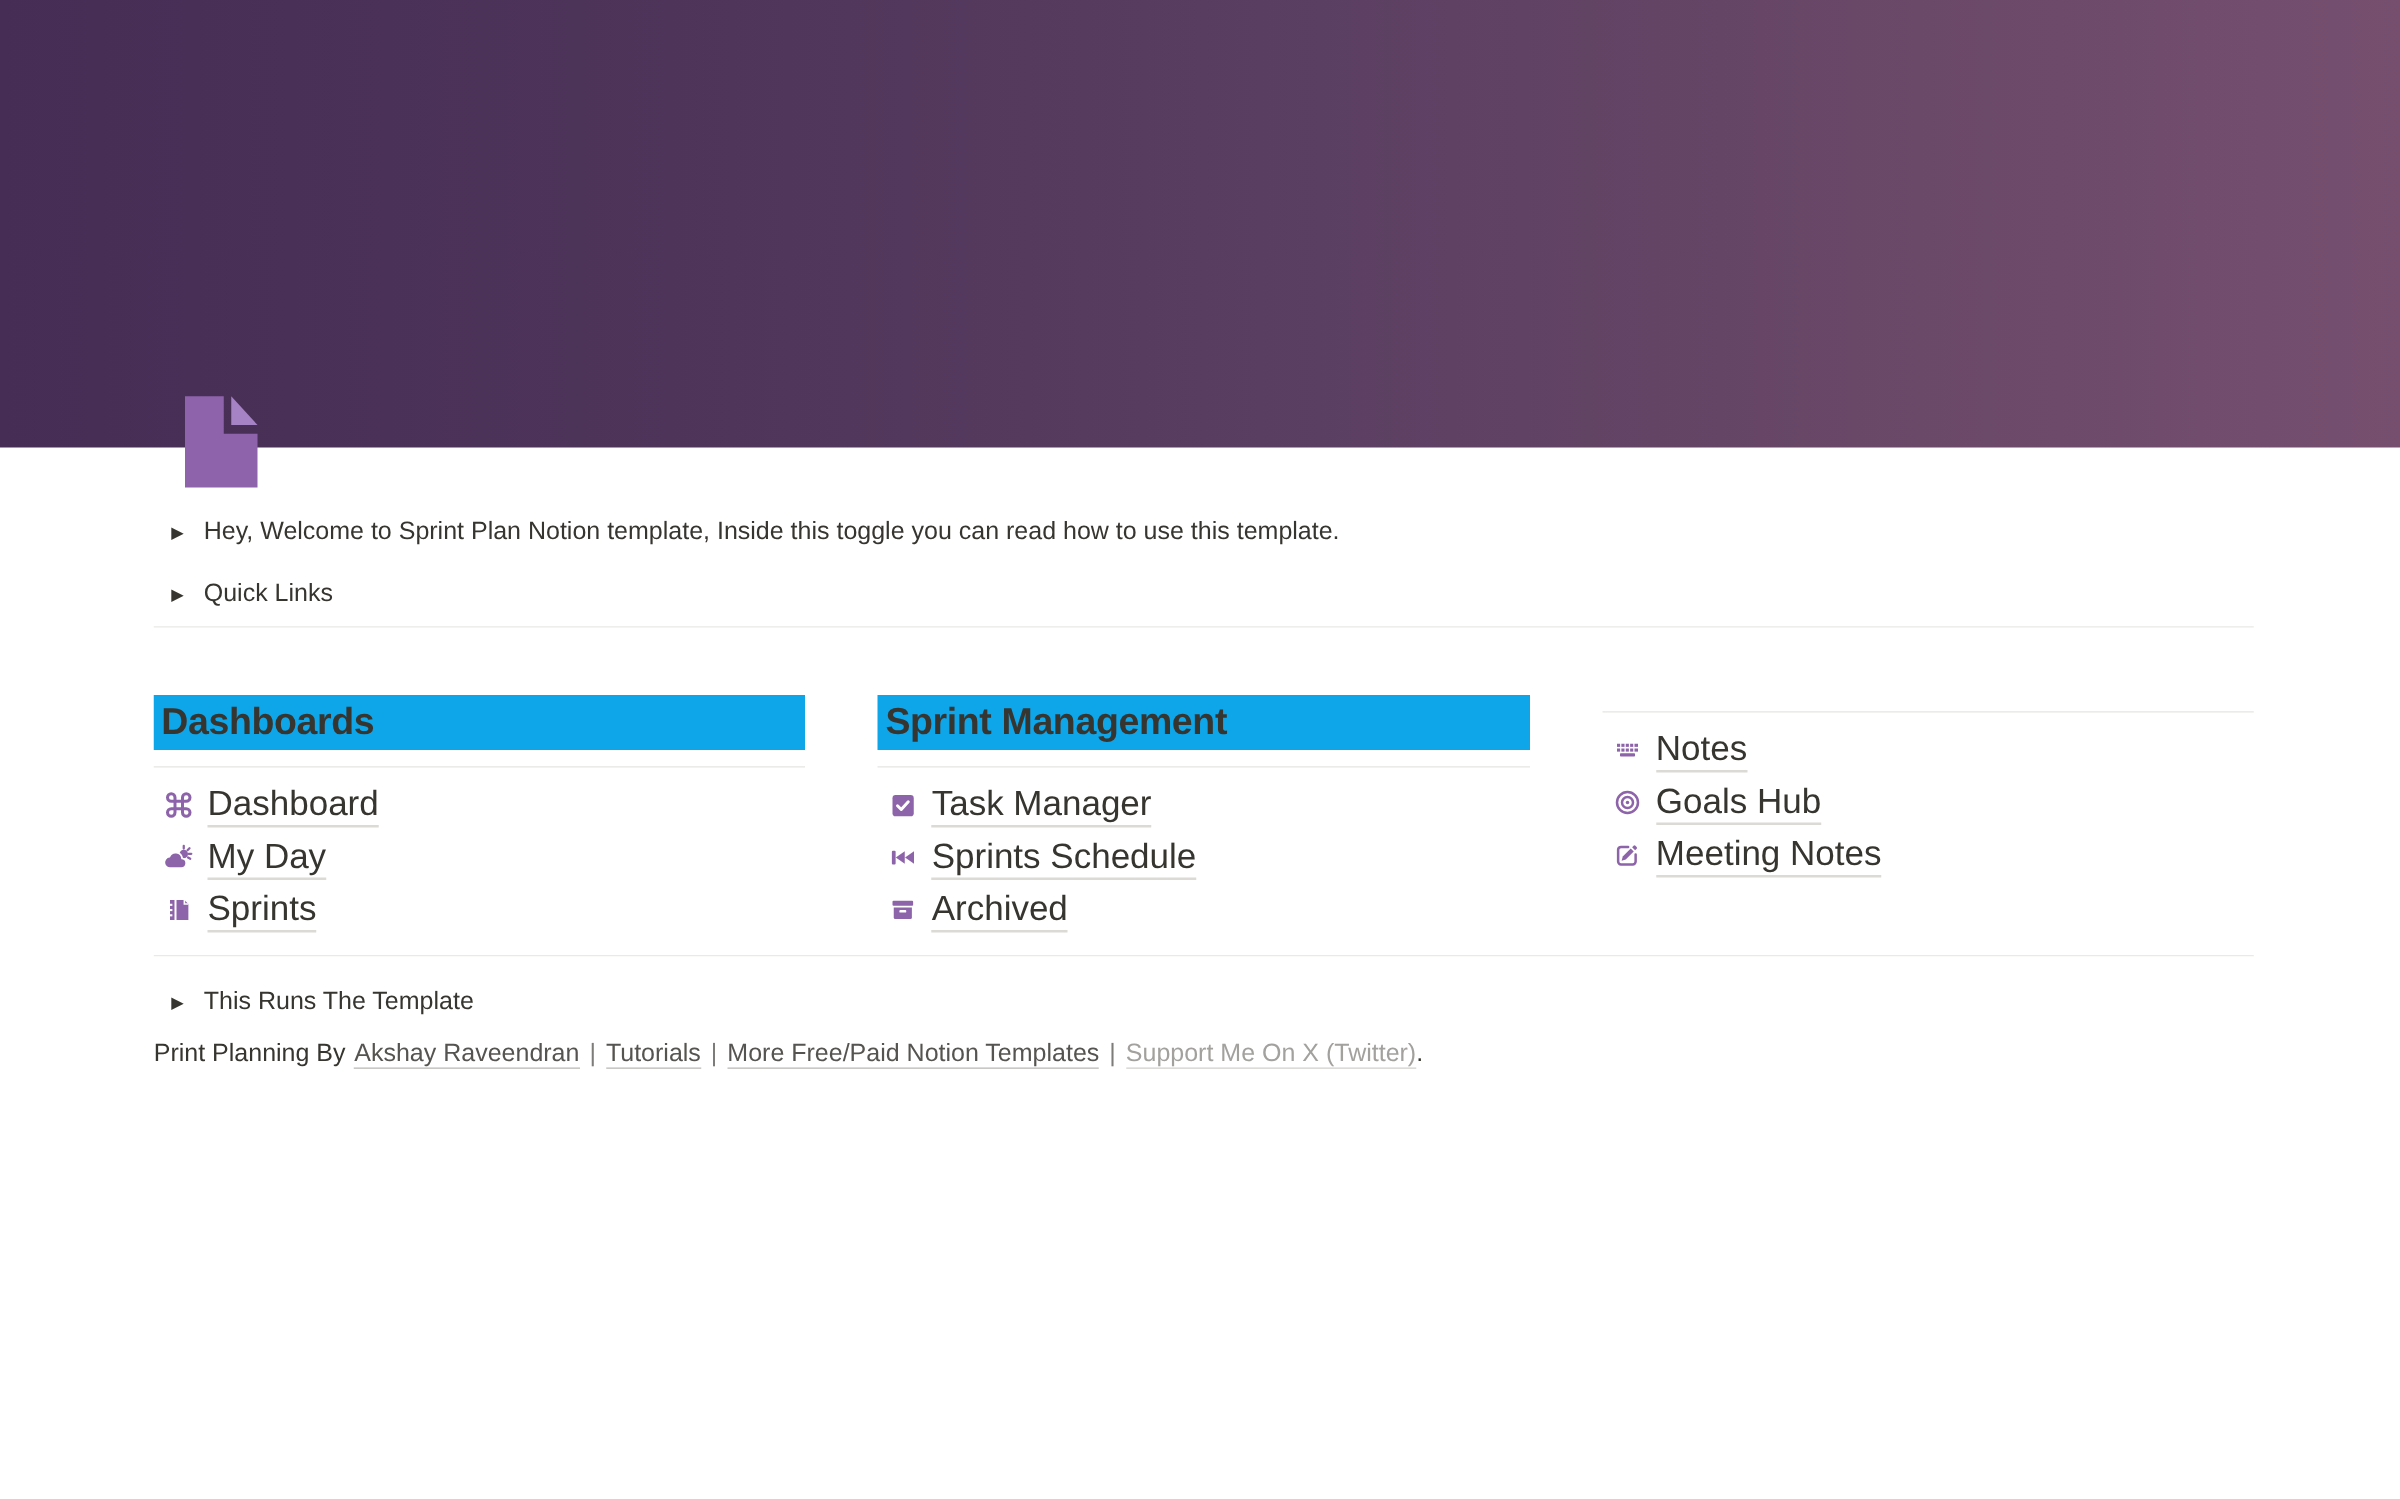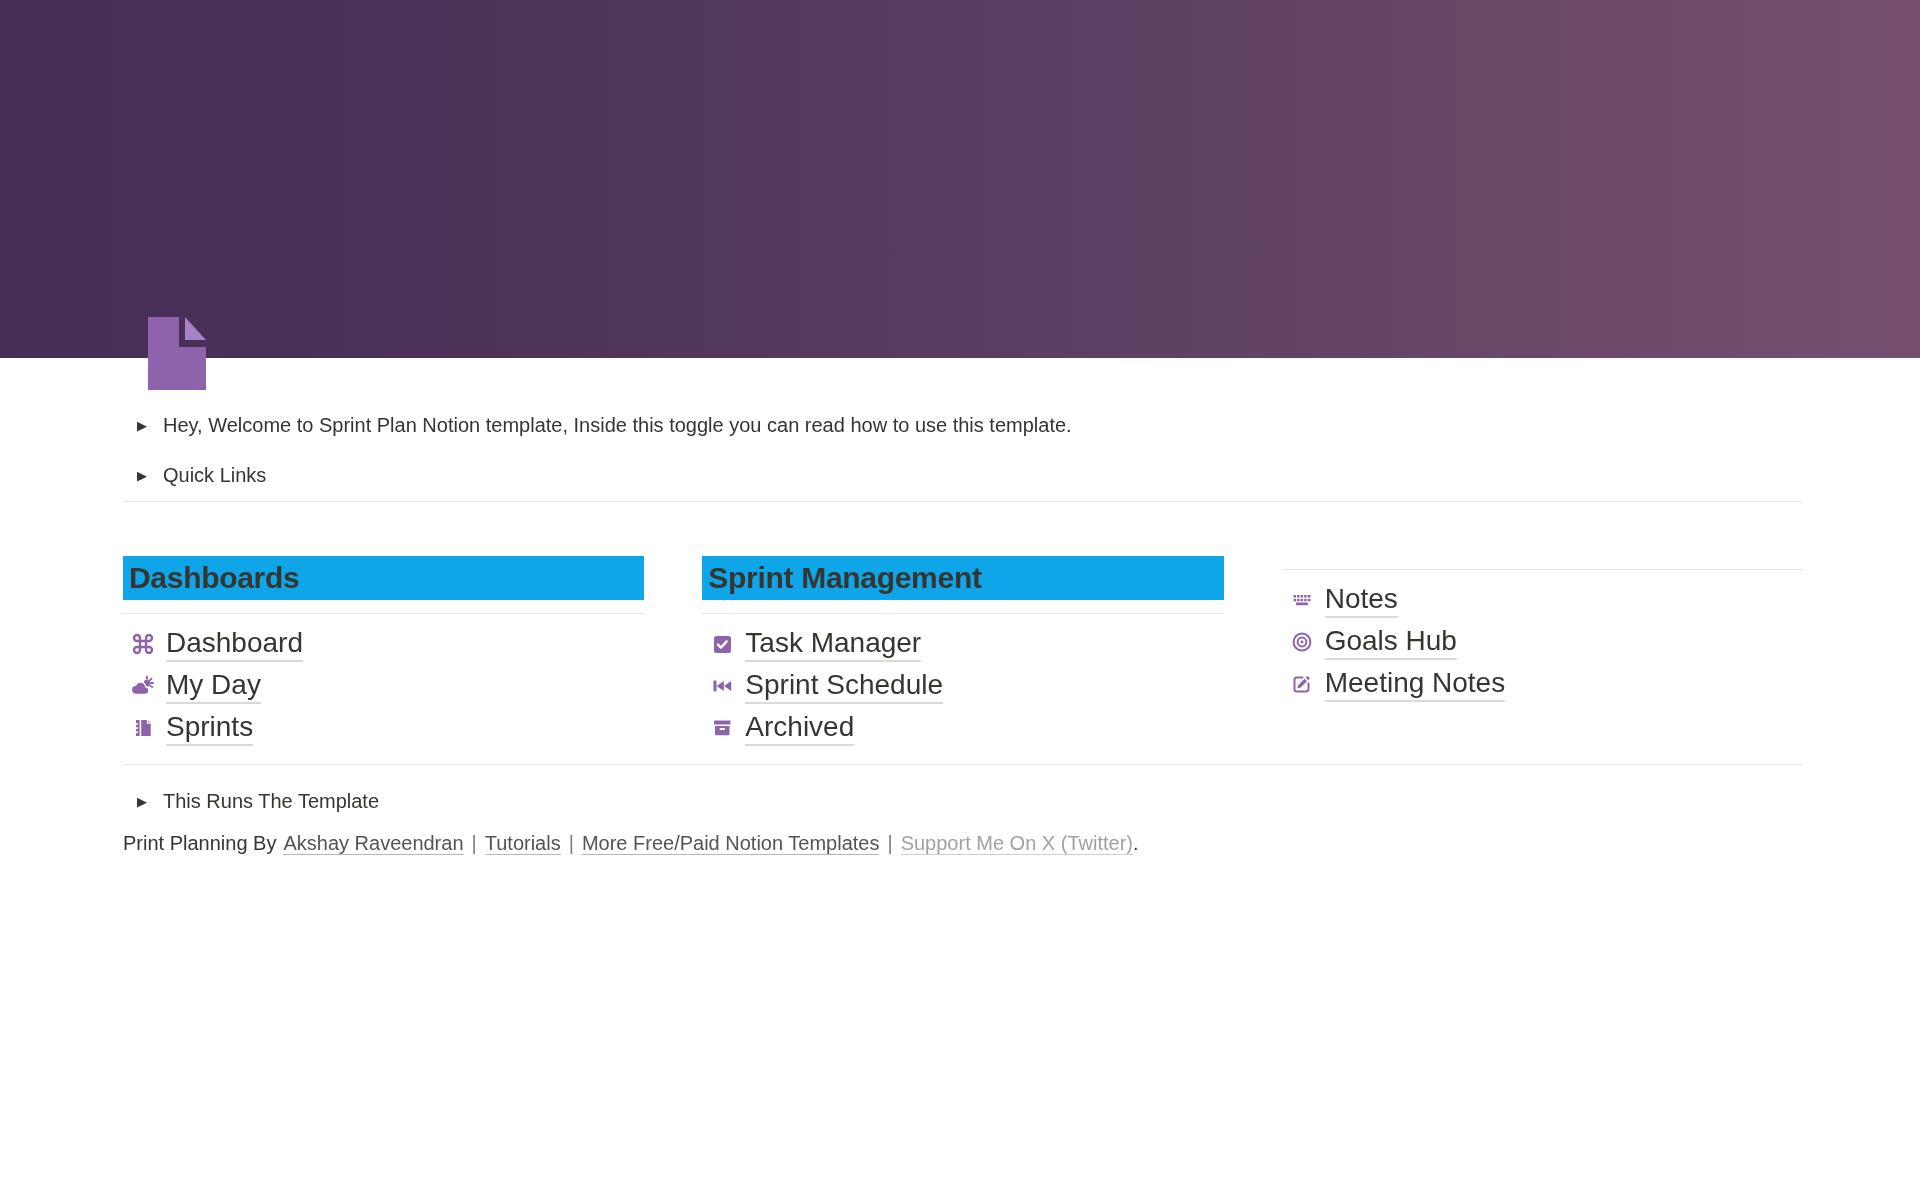--- a/index.html
+++ b/index.html
@@ -156,21 +156,21 @@
         </div>
 
         <div class="link-row">
           <span class="icon24">
             <svg viewBox="0 0 24 24">
               <rect x="3.5" y="6.5" width="3" height="11" rx="0.8" fill="#8d63a9"></rect>
               <path d="M13.8 7 v10 l-7.2 -5 z" fill="#8d63a9"></path>
               <path d="M21.2 7 v10 l-7.2 -5 z" fill="#8d63a9"></path>
             </svg>
           </span>
-          <a class="page-link">Sprint Schedule</a>
+          <a class="page-link">Sprints Schedule</a>
         </div>
 
         <div class="link-row">
           <span class="icon24">
             <svg viewBox="0 0 24 24">
               <rect x="4" y="4.5" width="16.5" height="4" rx="0.8" fill="#8d63a9"></rect>
               <path d="M5 10 h14.5 v8 a1.2 1.2 0 0 1 -1.2 1.2 h-12.1 a1.2 1.2 0 0 1 -1.2 -1.2 z" fill="#8d63a9"></path>
               <rect x="9.5" y="12" width="5.5" height="2" rx="0.7" fill="#ffffff"></rect>
             </svg>
           </span>

